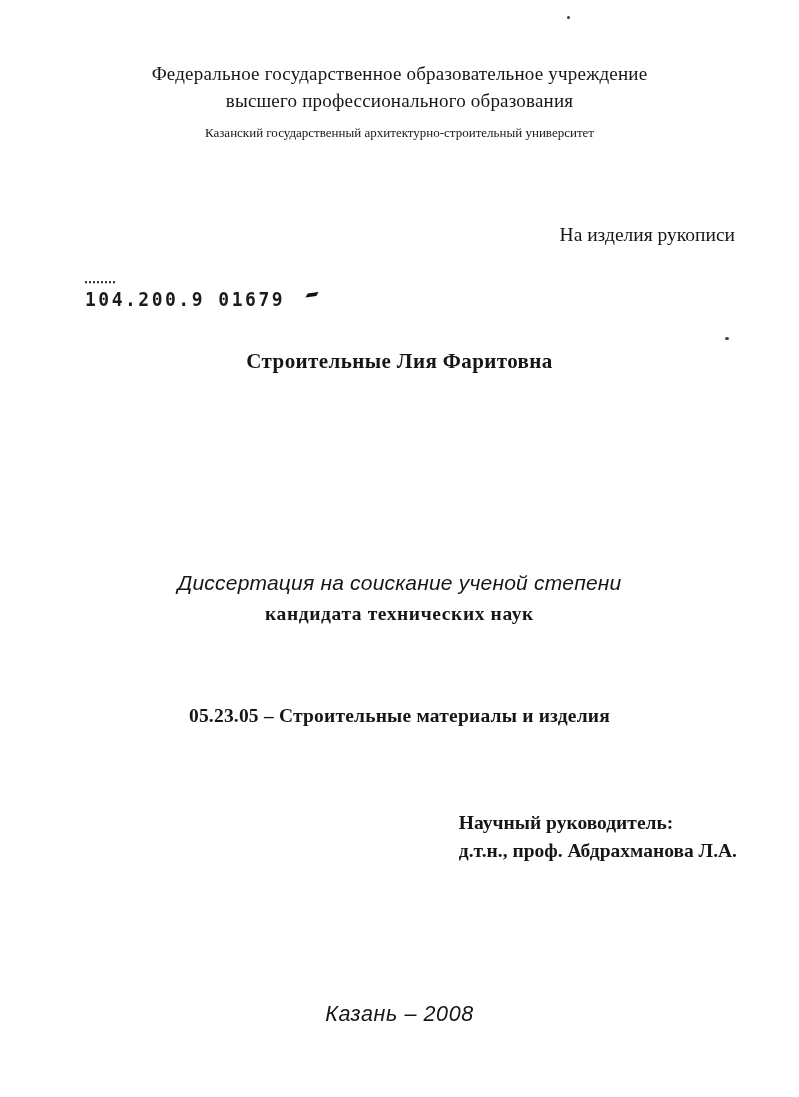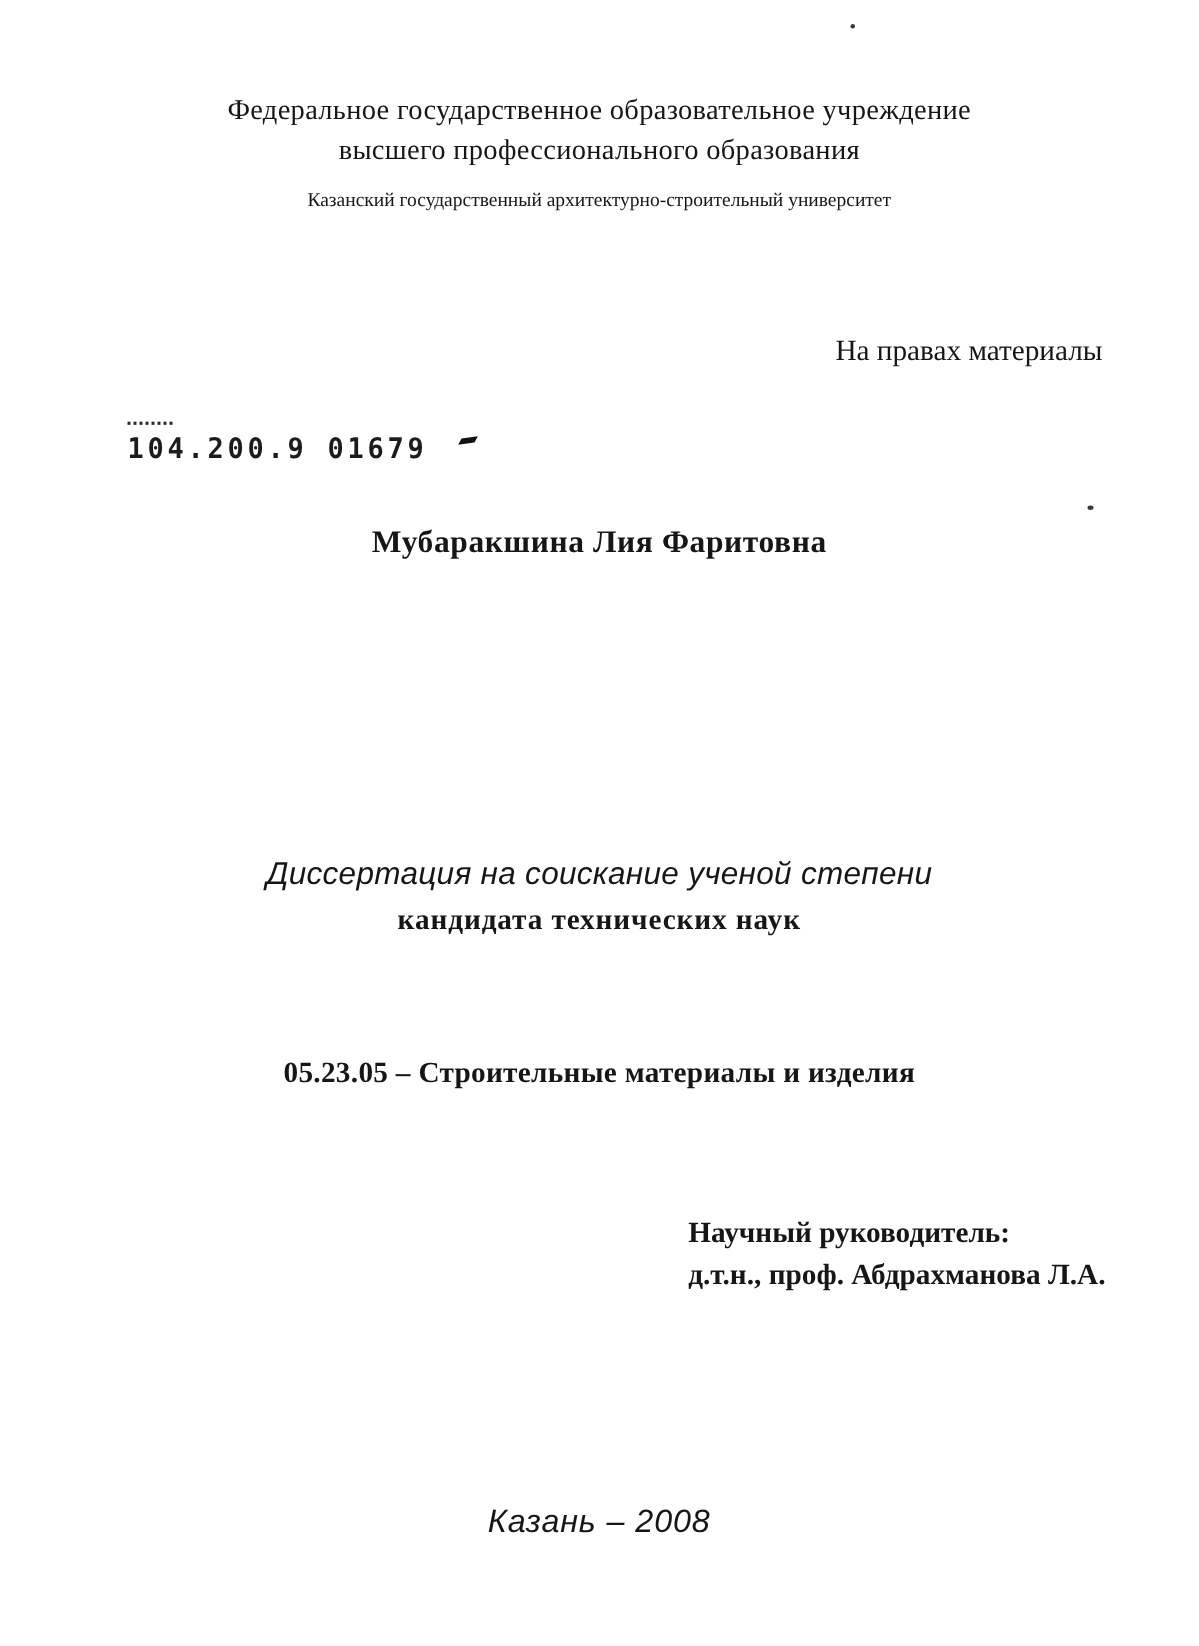--- a/index.html
+++ b/index.html
@@ -143,29 +143,29 @@
 <div class="sheet">
 
   <span class="speck speck-top"></span>
   <span class="speck speck-right"></span>
 
   <div class="block institution">Федеральное государственное образовательное учреждение
 высшего профессионального образования</div>
 
   <div class="block university">Казанский государственный архитектурно-строительный университет</div>
 
-  <div class="block manuscript-note">На правах материалы</div>
+  <div class="block manuscript-note">На изделия рукописи</div>
 
   <div class="stamp">
     <span class="stamp-smudge"></span>
     <span>104.200.9 01679</span>
     <span class="stamp-tick"></span>
   </div>
 
-  <div class="block author">Мубаракшина Лия Фаритовна</div>
+  <div class="block author">Строительные Лия Фаритовна</div>
 
 
   <div class="block thesis-type">Диссертация на соискание ученой степени</div>
 
   <div class="block degree">кандидата технических наук</div>
 
   <div class="block specialty">05.23.05 – Строительные материалы и изделия</div>
 
   <div class="block supervisor">Научный руководитель:
 д.т.н., проф. Абдрахманова Л.А.</div>

